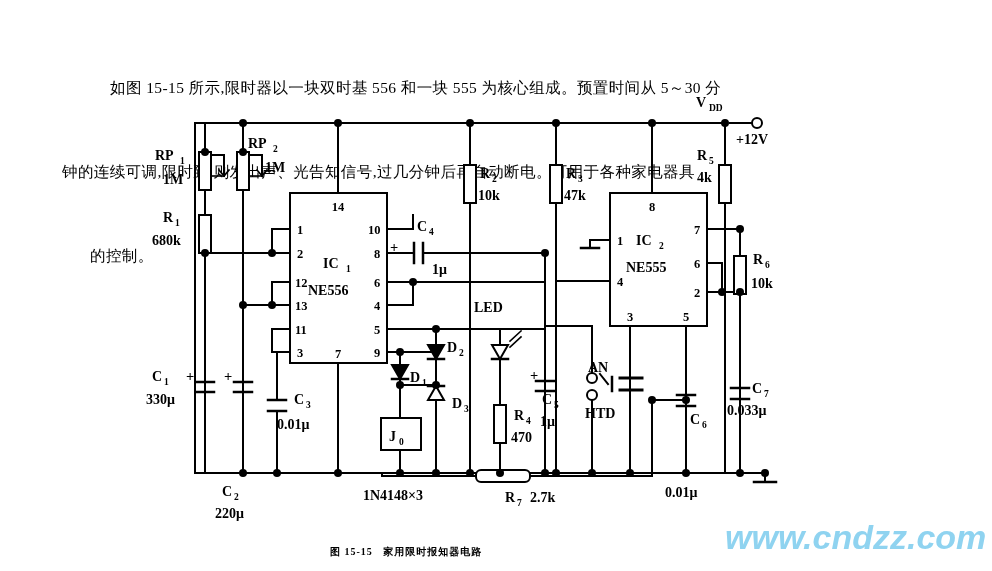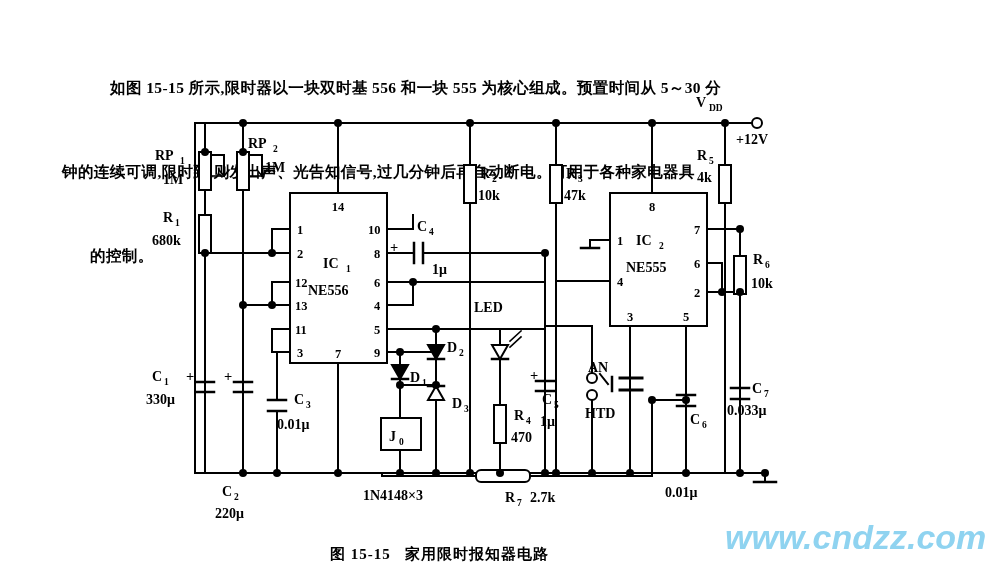--- a/index.html
+++ b/index.html
@@ -16,34 +16,34 @@
   
   .prose{
     position:absolute;
     left:62px; top:18px; width:880px;
     font-family:"Liberation Serif", serif;
     font-size:15.5px;
     line-height:28px;
     letter-spacing:0.4px;
     color:#000;
     white-space:pre-wrap;
-    font-weight:700;
+    font-weight:400;
   }
   .prose .l1{ text-indent:2em; display:block; }
   .prose .l2{ display:block; }
   .prose .l3{ display:block;padding-left:28px; }
 
   
   #schem{ position:absolute; left:0; top:0; }
 
   
   .caption{
     position:absolute;
     left:330px; top:545px;
-    font-size:15px;
+    font-size:10px;
     font-weight:700;
     letter-spacing:1px;
     font-family:"Liberation Serif", serif;
     white-space:pre;
   }
 
   
   .watermark{
     position:absolute;
     left:725px; top:518px;

